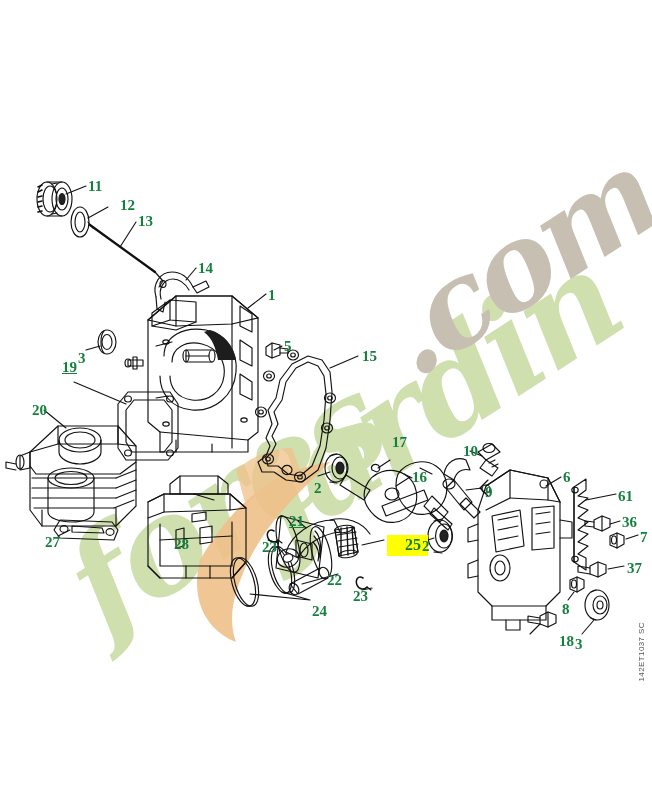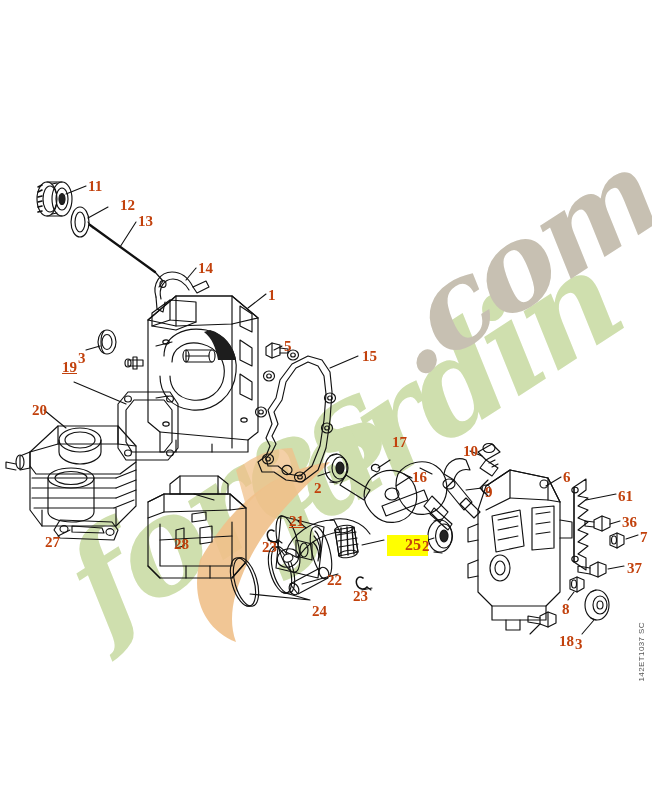--- a/index.html
+++ b/index.html
@@ -18,21 +18,21 @@
             transform:rotate(-33deg);transform-origin:0 50%;letter-spacing:-6px;}
   #wm-com{left:392px;top:276px;font-size:118px;color:#c7c0b2;
             transform:rotate(-33deg);transform-origin:0 50%;letter-spacing:-4px;}
 
   
   #diagram{position:absolute;left:0;top:0;width:652px;height:800px;z-index:10;}
   #diagram svg{display:block;}
 
   
   .lbl{position:absolute;font-family:"Liberation Serif",serif;font-weight:700;
-       font-size:15px;color:#c2410c;line-height:1;z-index:30;}
+       font-size:15px;color:#15803d;line-height:1;z-index:30;}
   .lbl.hl{background:#ffff00;padding:2px 7px 3px 18px;font-size:16px;}
 
   
   #code{position:absolute;right:6px;bottom:118px;z-index:30;
         font-family:"Liberation Sans",sans-serif;font-size:8px;color:#555;
         writing-mode:vertical-rl;transform:rotate(180deg);letter-spacing:.4px;}
 </style>
 </head>
 <body>
 

